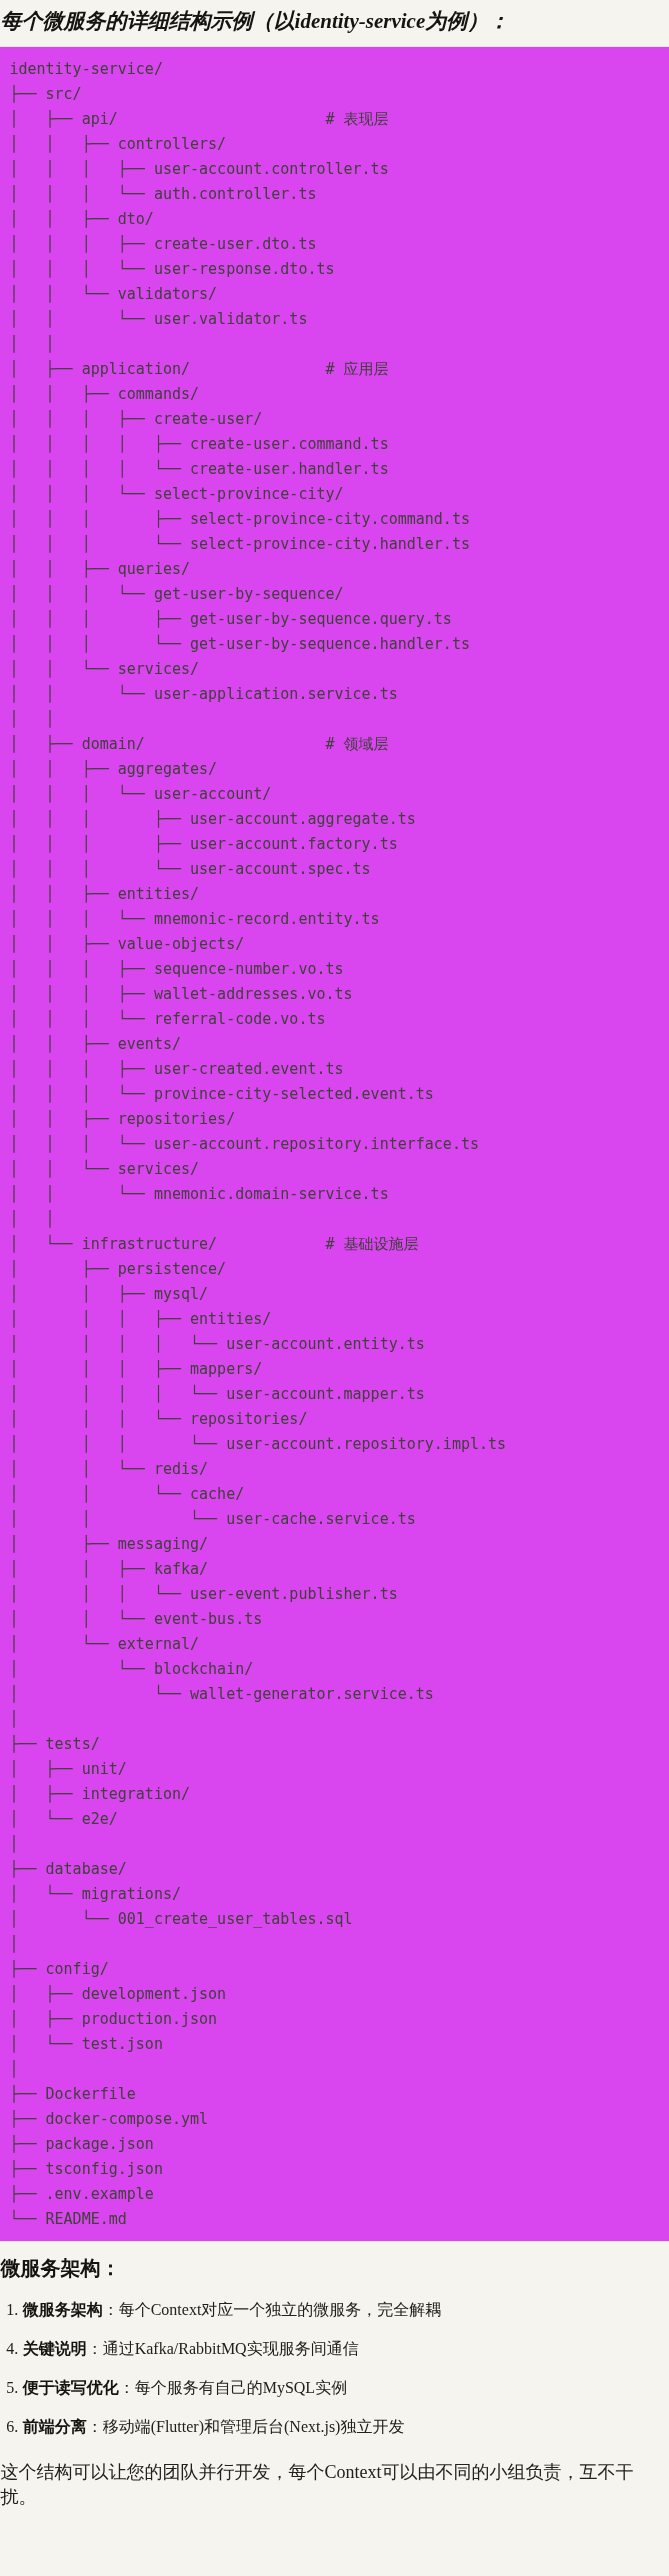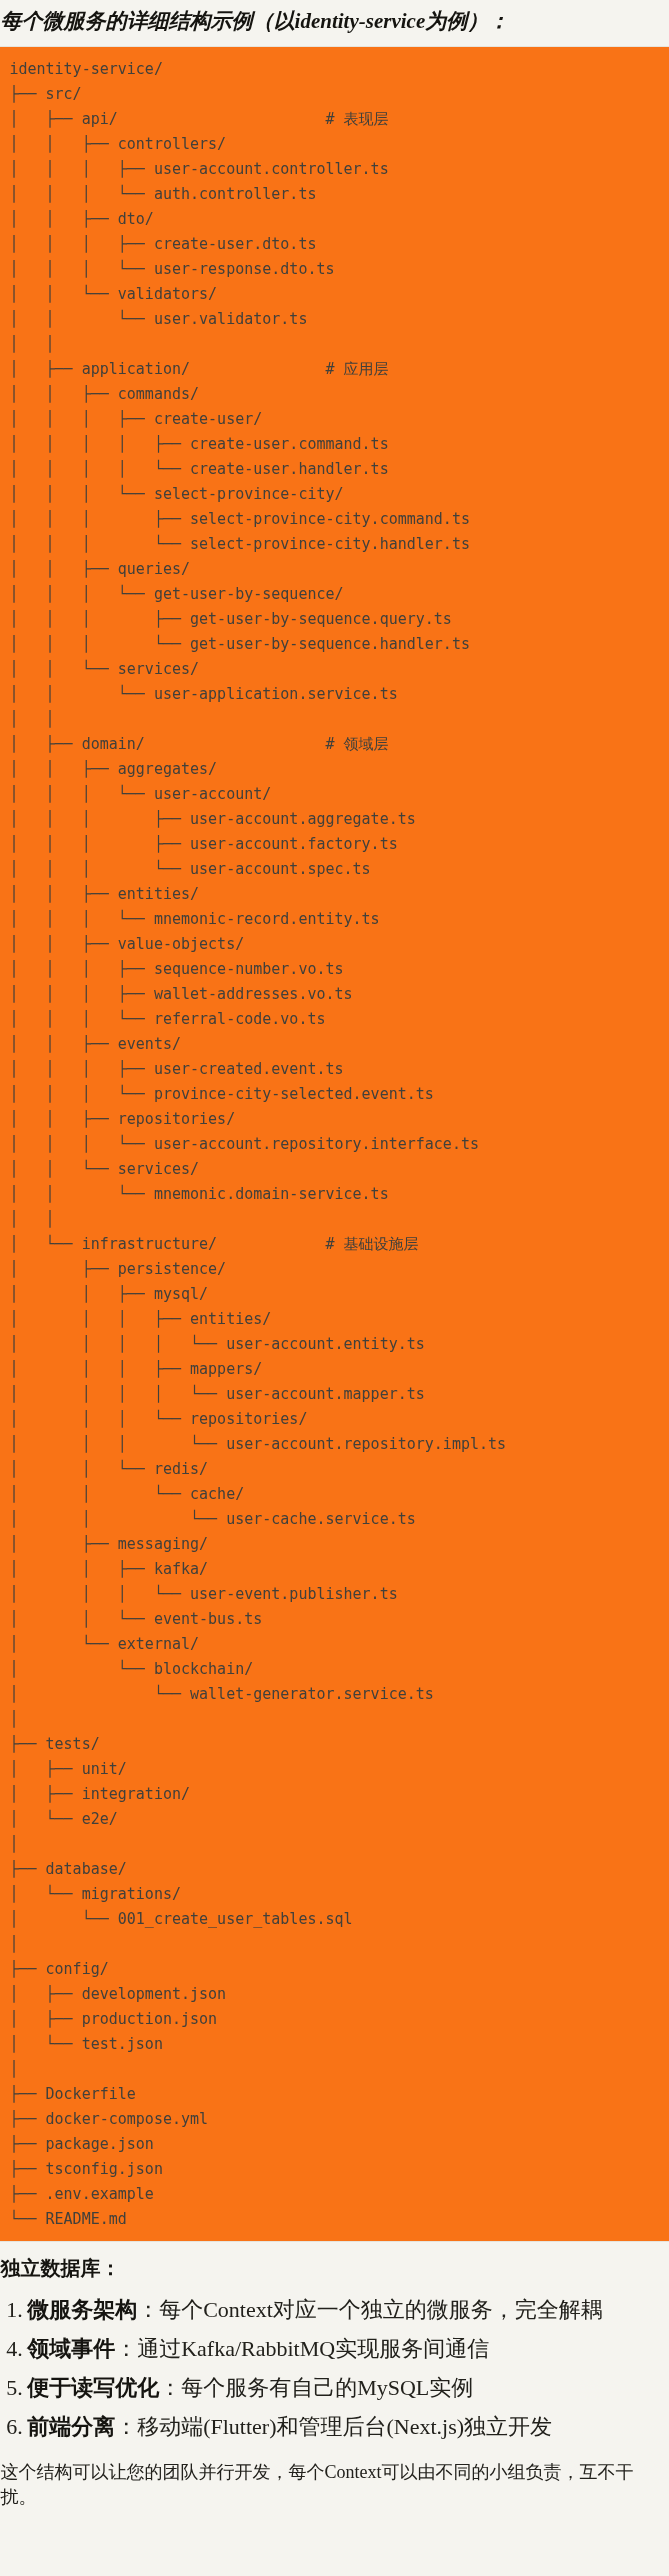--- a/index.html
+++ b/index.html
@@ -13,21 +13,21 @@
   }
   .page-title {
     font-size: 21px;
     font-weight: 700;
     line-height: 27.5px;
     margin: 0 5px 11.3px 0.6px;
     color: #151410;
     font-style: italic;
   }
   .code-block {
-    background: #f97316;
+    background: #d946ef;
     border-top: 0.6px solid #e6e4dd;
     border-bottom: 0.6px solid #e6e4dd;
     padding: 10px 0 8.8px 9.4px;
     overflow: hidden;
   }
   .code-block pre {
     margin: 0;
     font-family: "DejaVu Sans Mono", monospace;
     font-size: 15px;
     line-height: 25px;
@@ -40,21 +40,21 @@
     line-height: 25px;
     margin: 13.8px 0 0 0.6px;
     color: #151410;
   }
   .notes-list {
     list-style: none;
     margin: 16.3px 0 0 0;
     padding: 0;
   }
   .note-item {
-    font-size: 22px;
+    font-size: 16px;
     line-height: 25px;
     margin: 0 0 13.8px 6.3px;
     color: #22211c;
   }
   .note-item:last-child { margin-bottom: 0; }
   .note-num {
     margin-right: 4.4px;
   }
   .note-label {
     font-weight: 700;
@@ -155,23 +155,23 @@
 │   └── test.json
 │
 ├── Dockerfile
 ├── docker-compose.yml
 ├── package.json
 ├── tsconfig.json
 ├── .env.example
 └── README.md</pre>
 </div>
 
-<h2 class="notes-heading">独立数据库：</h2>
+<h2 class="notes-heading">微服务架构：</h2>
 
 <ol class="notes-list">
   <li class="note-item"><span class="note-num">1.</span><span class="note-label">微服务架构</span><span class="note-text">：每个Context对应一个独立的微服务，完全解耦</span></li>
-  <li class="note-item"><span class="note-num">4.</span><span class="note-label">领域事件</span><span class="note-text">：通过Kafka/RabbitMQ实现服务间通信</span></li>
+  <li class="note-item"><span class="note-num">4.</span><span class="note-label">关键说明</span><span class="note-text">：通过Kafka/RabbitMQ实现服务间通信</span></li>
   <li class="note-item"><span class="note-num">5.</span><span class="note-label">便于读写优化</span><span class="note-text">：每个服务有自己的MySQL实例</span></li>
   <li class="note-item"><span class="note-num">6.</span><span class="note-label">前端分离</span><span class="note-text">：移动端(Flutter)和管理后台(Next.js)独立开发</span></li>
 </ol>
 
 <p class="closing-paragraph">这个结构可以让您的团队并行开发，每个Context可以由不同的小组负责，互不干扰。</p>
 
 
 </body></html>

